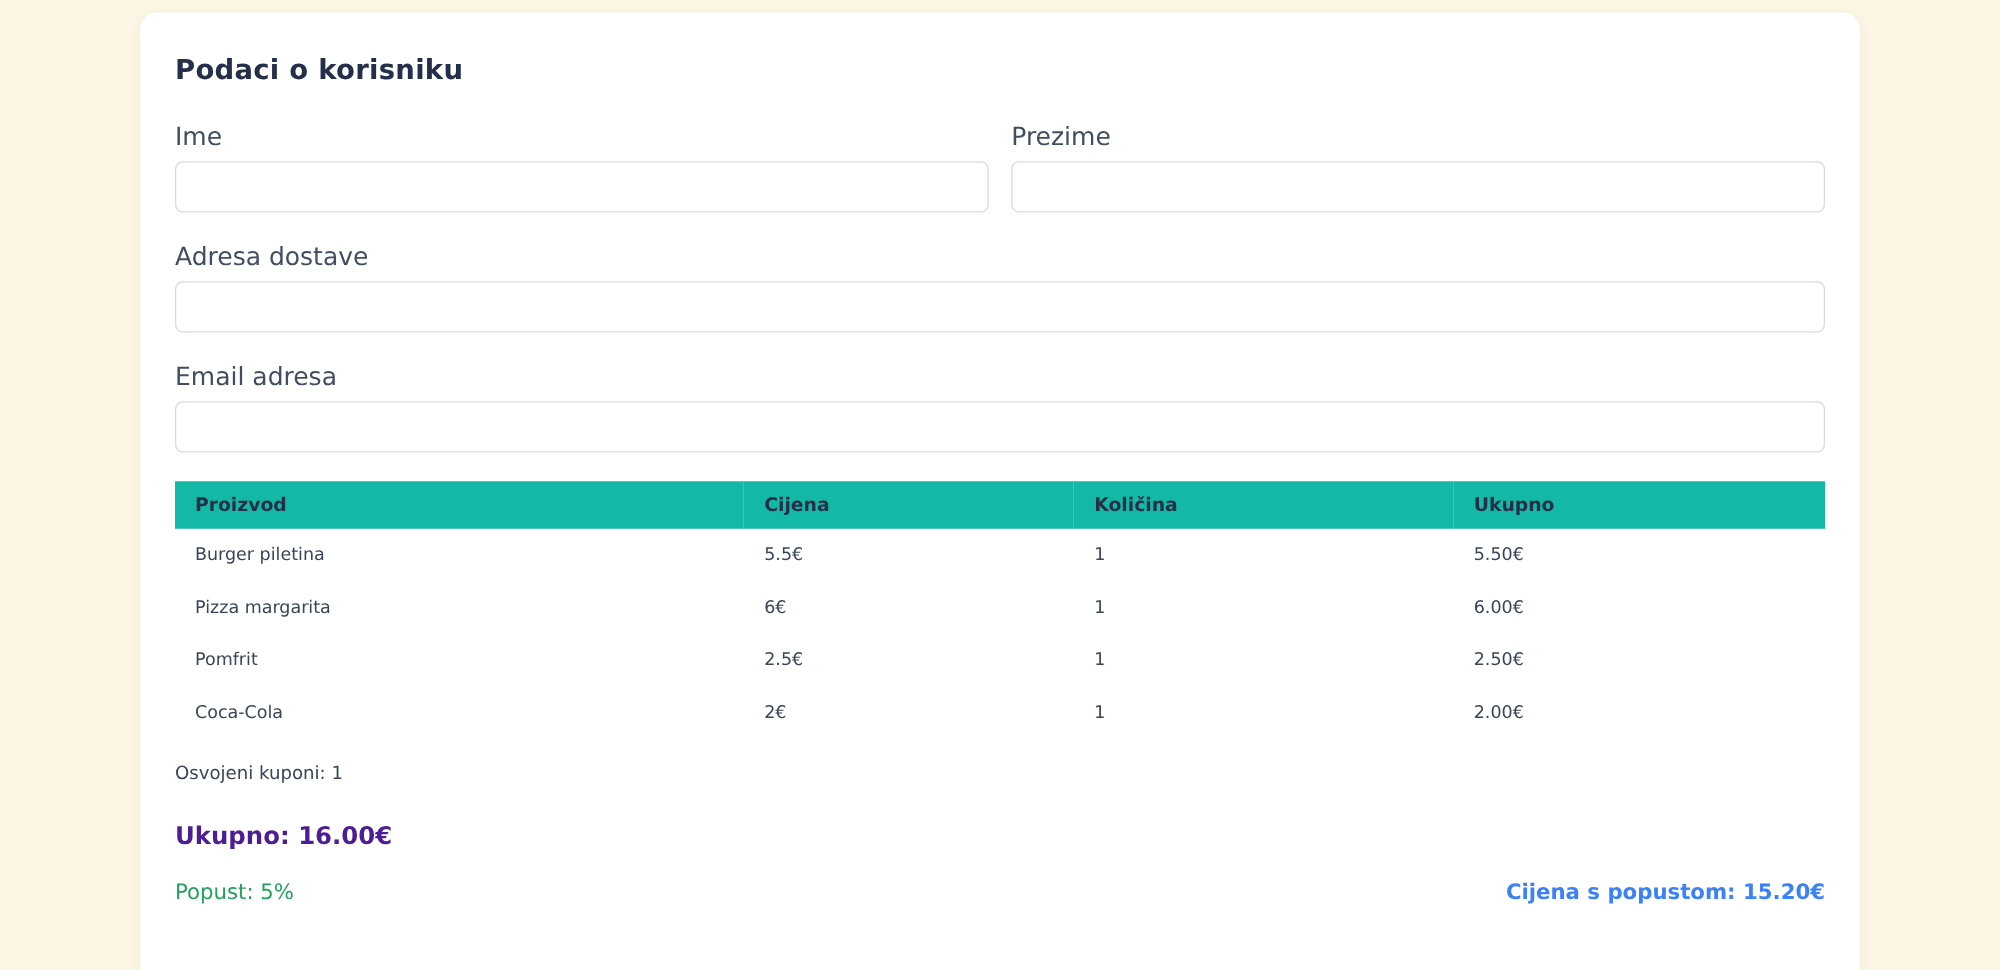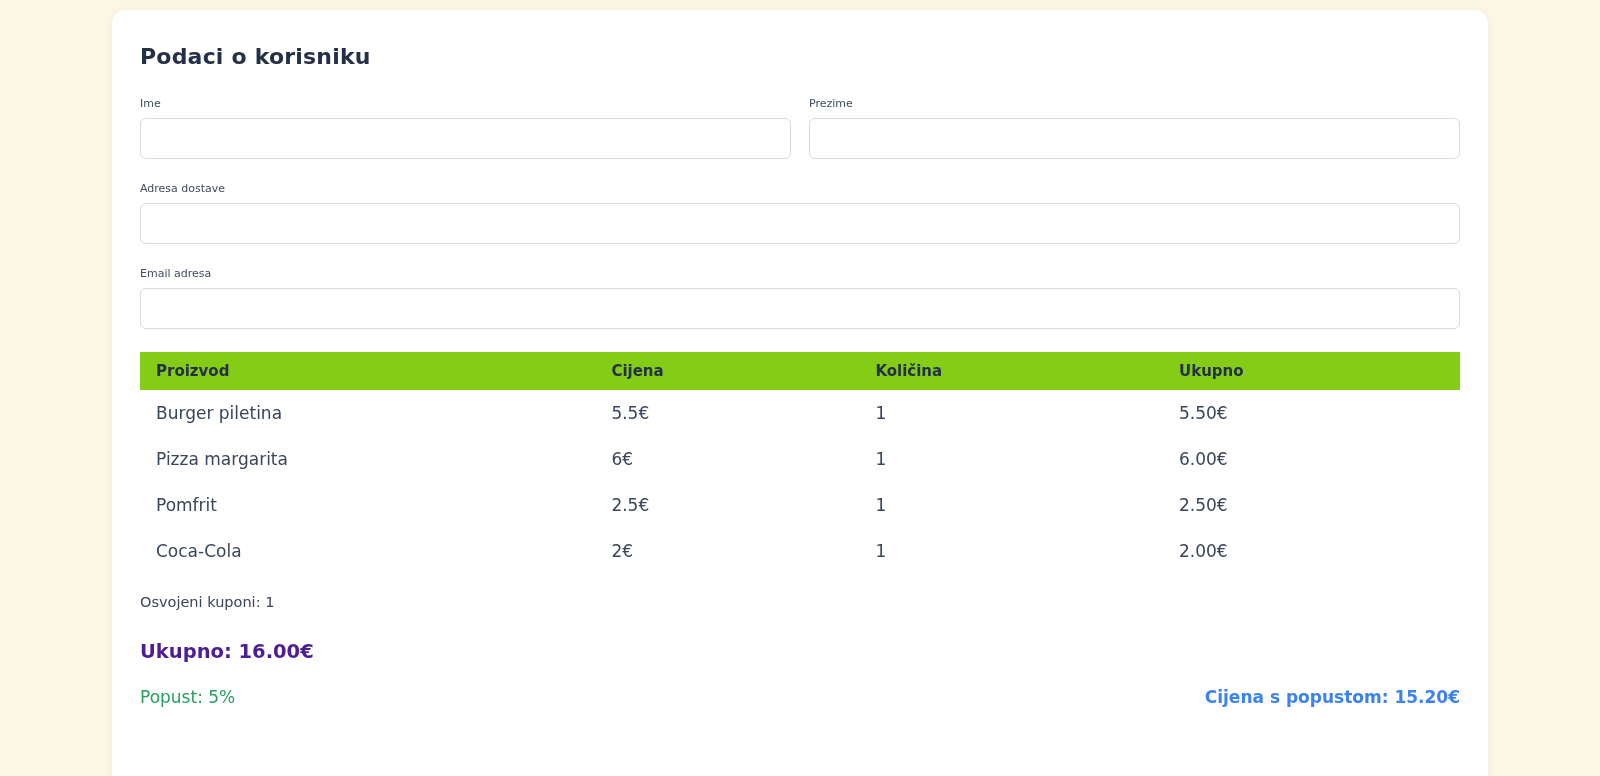--- a/index.html
+++ b/index.html
@@ -28,21 +28,21 @@
   }
   .user-title { margin: 6px 0 28px 0; }
   .form-row {
     display: grid;
     grid-template-columns: 1fr 1fr;
     column-gap: 18px;
   }
   .field { margin-bottom: 23px; }
   .field-label {
     display: block;
-    font-size: 11px;
+    font-size: 20px;
     color: #414D61;
     margin-bottom: 8px;
   }
   .text-input {
     display: block;
     width: 100%;
     height: 41px;
     border: 1px solid #D7DAE0;
     border-radius: 6px;
     background: #FFFFFF;
@@ -52,30 +52,30 @@
     color: #39455A;
     outline: none;
   }
   .cart-title { margin: 34px 0 26px 0; }
   table.cart-table {
     width: 100%;
     border-collapse: collapse;
     table-layout: fixed;
   }
   .cart-table th {
-    background: #84cc16;
+    background: #14b8a6;
     text-align: left;
     font-size: 15px;
     font-weight: 700;
     color: #243049;
     padding: 10px 16px;
     height: 37px;
   }
   .cart-table td {
-    font-size: 17px;
+    font-size: 14px;
     color: #39455A;
     padding: 13px 16px;
     height: 42px;
   }
   .coupons-line {
     font-size: 14.5px;
     color: #39455A;
     margin-top: 20px;
   }
   .total-line {

